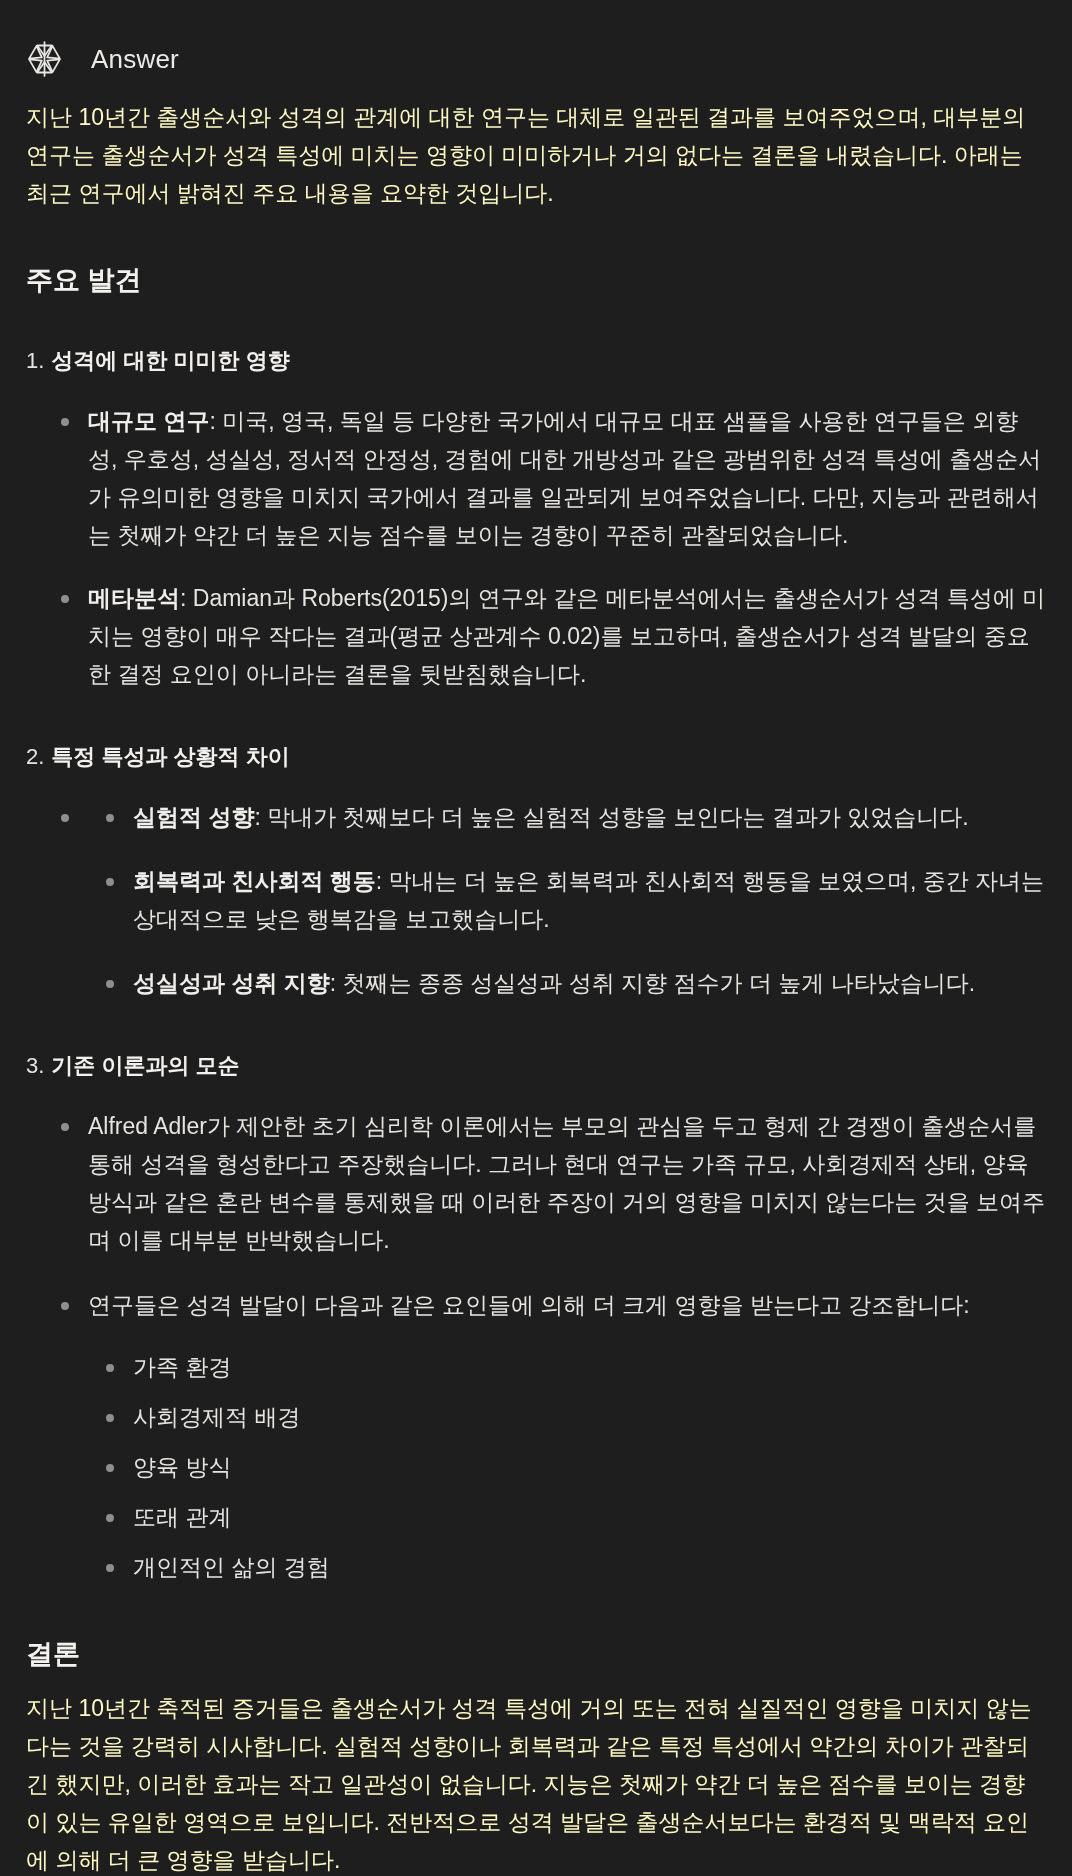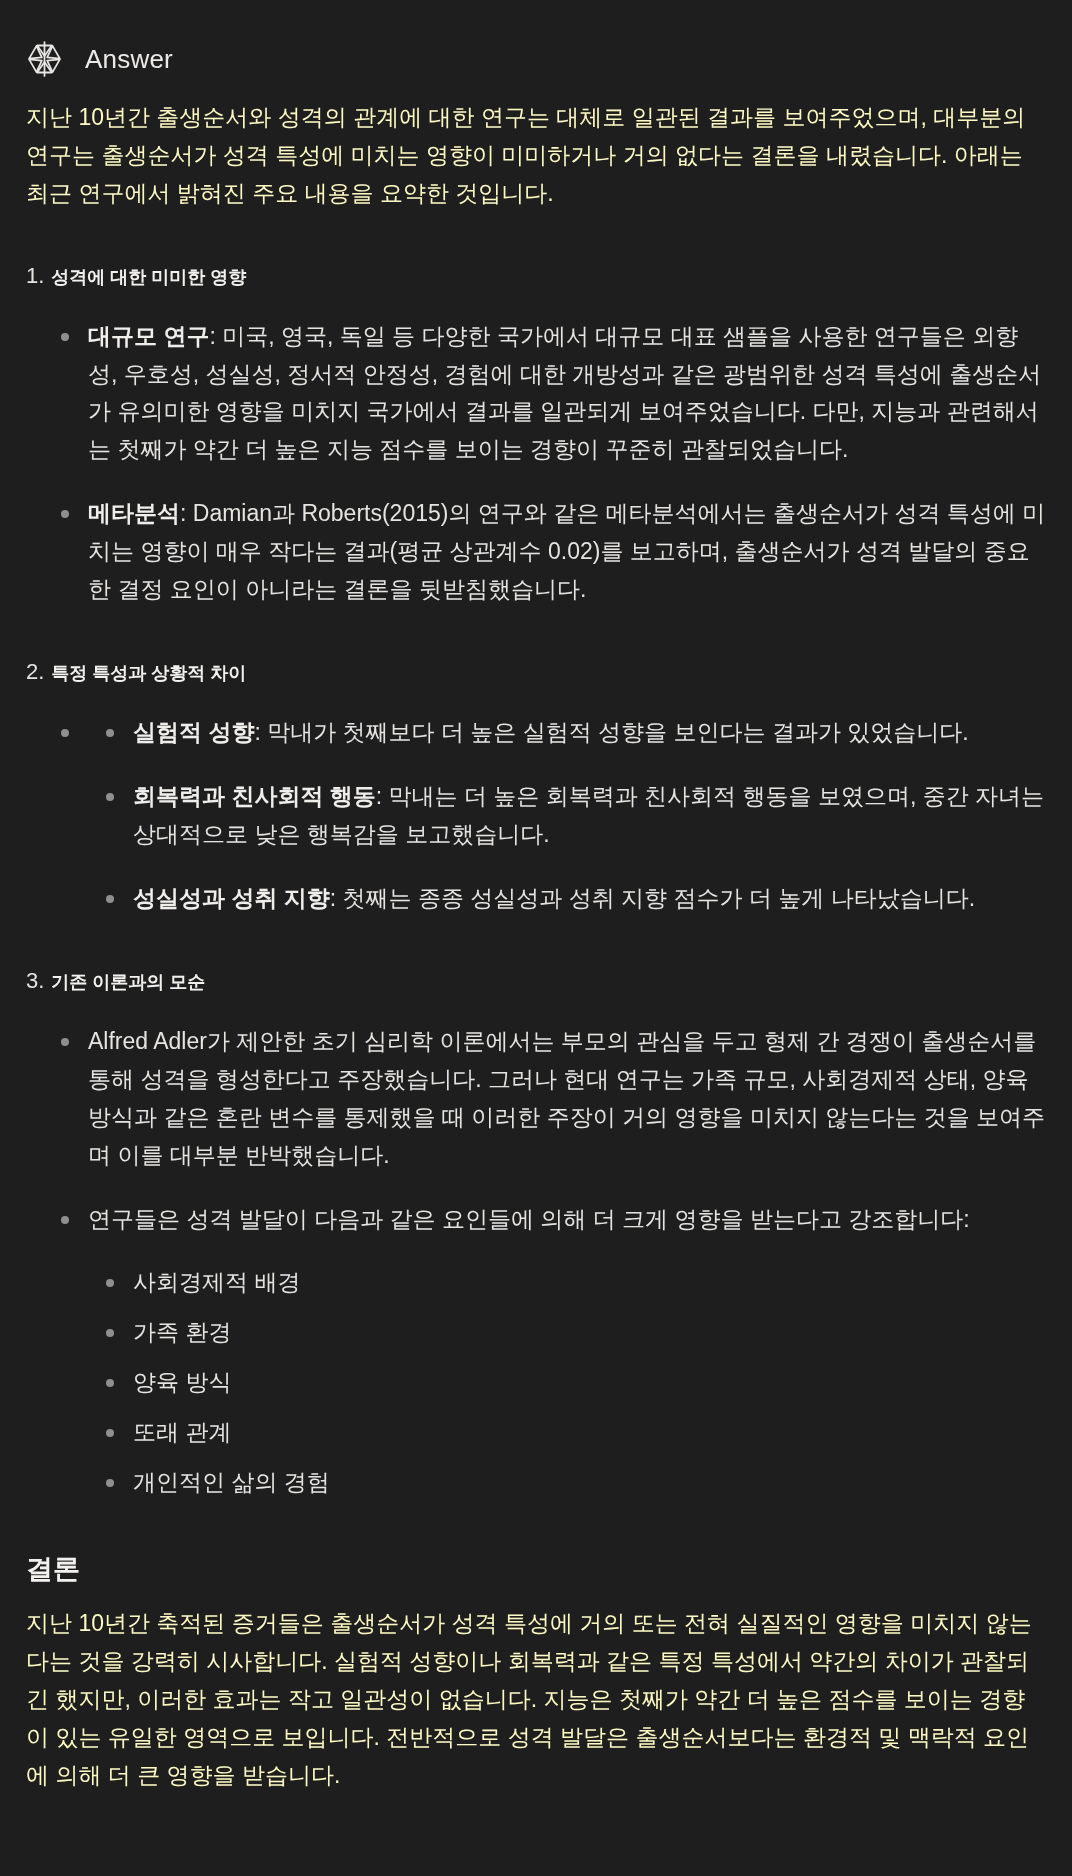--- a/index.html
+++ b/index.html
@@ -16,21 +16,21 @@
   }
   .page {
     width: 1072px;
     padding: 38px 26px 40px 26px;
   }
 
   
   .answer-header {
     display: flex;
     align-items: center;
-    gap: 22px;
+    gap: 28px;
     color: #eceae7;
   }
   .answer-header .logo {
     width: 37px;
     height: 40px;
     flex: 0 0 auto;
     display: flex;
     align-items: center;
     justify-content: center;
   }
@@ -56,21 +56,21 @@
     line-height: 1.3;
   }
   .numbered-heading .num {
     font-weight: 400;
     font-size: 22px;
     color: #e6e4e1;
     margin-right: 7px;
   }
   .numbered-heading .ttl {
     font-weight: 700;
-    font-size: 18px;
+    font-size: 22px;
     color: #f3f1ee;
   }
 
   
   ul.bullets {
     list-style: none;
     margin: 27px 0 0 0;
     padding: 0 0 0 62px;
   }
   ul.bullets li { position: relative; margin-top: 26px; }
@@ -108,20 +108,21 @@
           <path d="M24 20 L14.5 6.5 L33.5 6.5 Z" transform="rotate(240 24 24)"></path>
           <path d="M24 20 L14.5 6.5 L33.5 6.5 Z" transform="rotate(300 24 24)"></path>
         </g>
       </svg>
     </span>
     <span class="title">Answer</span>
   </div>
 
   <p class="body-text">지난 10년간 출생순서와 성격의 관계에 대한 연구는 대체로 일관된 결과를 보여주었으며, 대부분의 연구는 출생순서가 성격 특성에 미치는 영향이 미미하거나 거의 없다는 결론을 내렸습니다. 아래는 최근 연구에서 밝혀진 주요 내용을 요약한 것입니다.</p>
 
+  <h2 class="section-heading">주요 발견</h2>
 
   <div class="numbered-heading">
     <span class="num">1.</span><span class="ttl">성격에 대한 미미한 영향</span>
   </div>
   <ul class="bullets">
     <li>
       <span class="lead">대규모 연구</span><span>: 미국, 영국, 독일 등 다양한 국가에서 대규모 대표 샘플을 사용한 연구들은 외향성, 우호성, 성실성, 정서적 안정성, 경험에 대한 개방성과 같은 광범위한 성격 특성에 출생순서가 유의미한 영향을 미치지 국가에서 결과를 일관되게 보여주었습니다. 다만, 지능과 관련해서는 첫째가 약간 더 높은 지능 점수를 보이는 경향이 꾸준히 관찰되었습니다.</span>
     </li>
     <li>
       <span class="lead">메타분석</span><span>: Damian과 Roberts(2015)의 연구와 같은 메타분석에서는 출생순서가 성격 특성에 미치는 영향이 매우 작다는 결과(평균 상관계수 0.02)를 보고하며, 출생순서가 성격 발달의 중요한 결정 요인이 아니라는 결론을 뒷받침했습니다.</span>
@@ -153,22 +154,22 @@
   <ul class="bullets">
     <li>
       <span>Alfred Adler가 제안한 초기 심리학 이론에서는 부모의 관심을 두고 형제 간 경쟁이 출생순서를 통해 성격을 형성한다고 주장했습니다. 그러나 현대 연구는 가족 규모, 사회경제적 상태, 양육 방식과 같은 혼란 변수를 통제했을 때 이러한 주장이 거의 영향을 미치지 않는다는 것을 보여주며 이를 대부분 반박했습니다.</span>
     </li>
   </ul>
 
   <ul class="bullets">
     <li>
       <span>연구들은 성격 발달이 다음과 같은 요인들에 의해 더 크게 영향을 받는다고 강조합니다:</span>
       <ul class="bullets tight">
+        <li><span>가족 환경</span></li>
         <li><span>사회경제적 배경</span></li>
-        <li><span>가족 환경</span></li>
         <li><span>양육 방식</span></li>
         <li><span>또래 관계</span></li>
         <li><span>개인적인 삶의 경험</span></li>
       </ul>
     </li>
   </ul>
 
   <h2 class="section-heading">결론</h2>
   <p class="body-text">지난 10년간 축적된 증거들은 출생순서가 성격 특성에 거의 또는 전혀 실질적인 영향을 미치지 않는다는 것을 강력히 시사합니다. 실험적 성향이나 회복력과 같은 특정 특성에서 약간의 차이가 관찰되긴 했지만, 이러한 효과는 작고 일관성이 없습니다. 지능은 첫째가 약간 더 높은 점수를 보이는 경향이 있는 유일한 영역으로 보입니다. 전반적으로 성격 발달은 출생순서보다는 환경적 및 맥락적 요인에 의해 더 큰 영향을 받습니다.</p>
 

